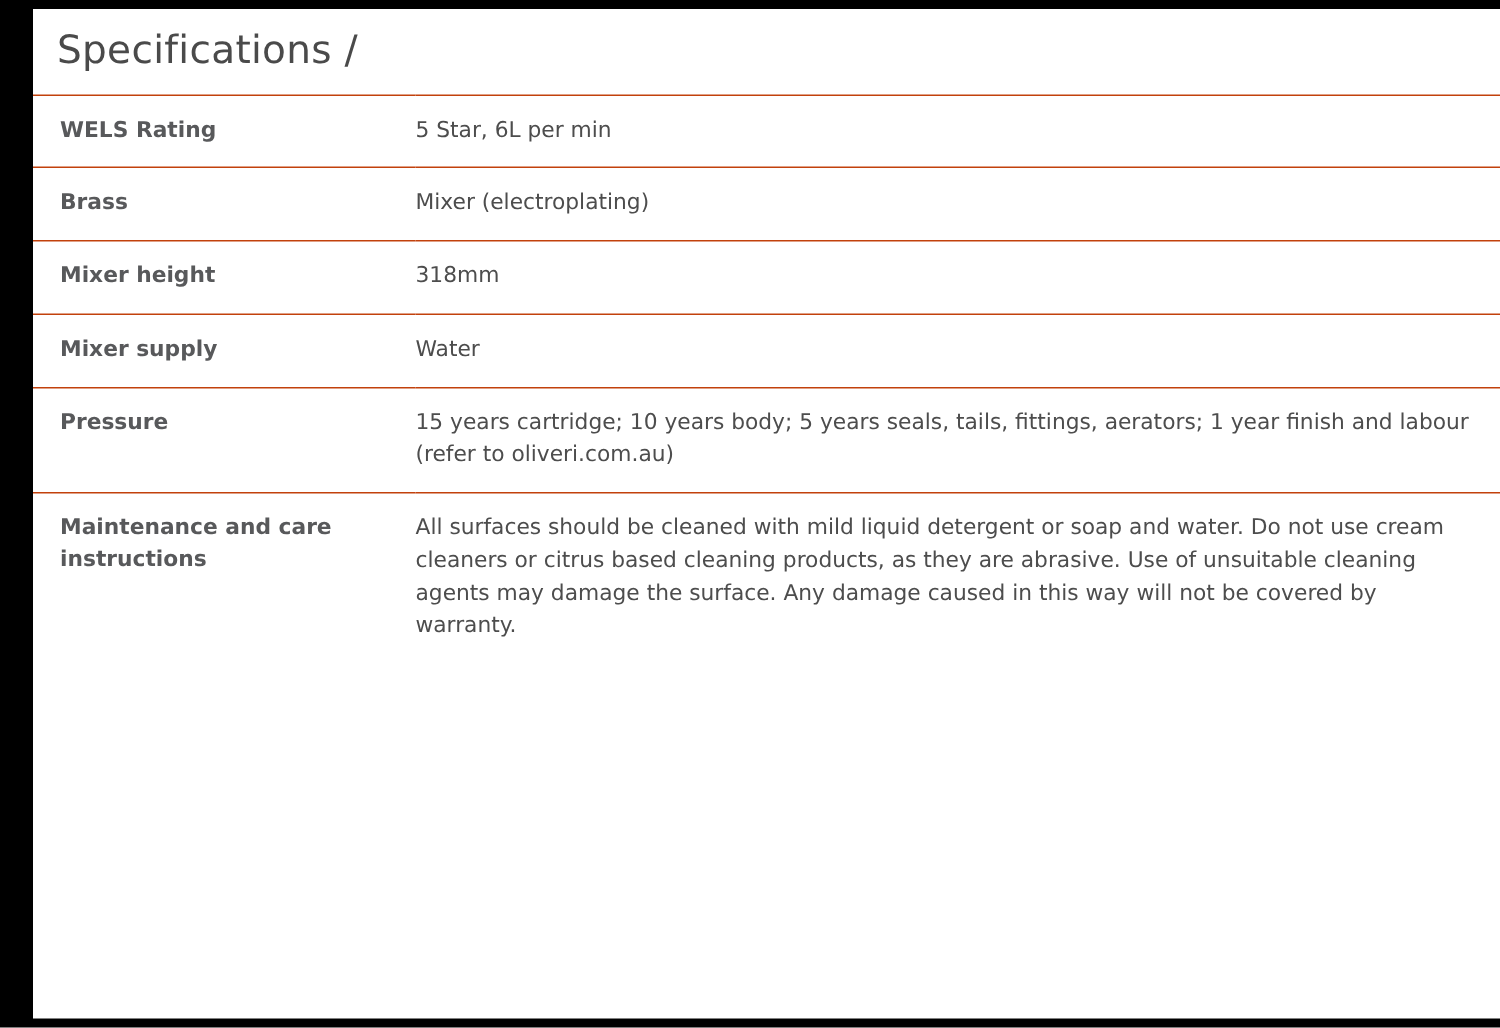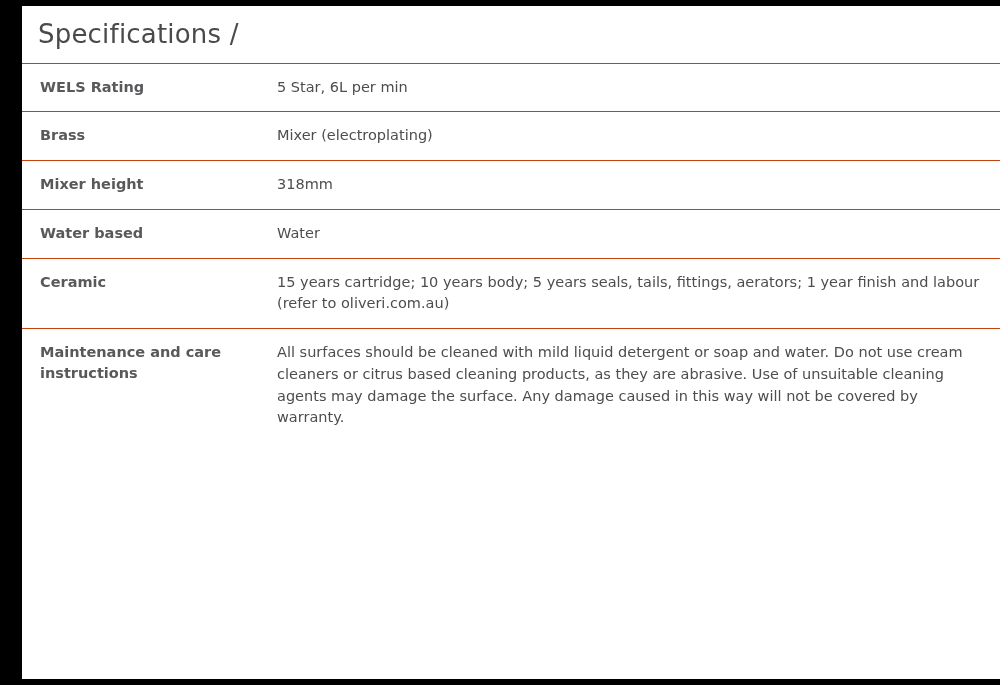--- a/index.html
+++ b/index.html
@@ -87,26 +87,26 @@
 
 
 
 
       <tr>
         <th>Mixer height</th>
         <td>318mm</td>
       </tr>
 
       <tr>
-        <th>Water based</th>
+        <th>Mixer supply</th>
         <td>Water</td>
       </tr>
 
       <tr>
-        <th>Ceramic</th>
+        <th>Pressure</th>
         <td>15 years cartridge; 10 years body; 5 years seals, tails, fittings, aerators; 1 year finish and labour (refer to oliveri.com.au)</td>
       </tr>
 
       <tr>
         <th>Maintenance and care instructions</th>
         <td>All surfaces should be cleaned with mild liquid detergent or soap and water. Do not use cream cleaners or citrus based cleaning products, as they are abrasive. Use of unsuitable cleaning agents may damage the surface. Any damage caused in this way will not be covered by warranty.</td>
       </tr>
 
     </tbody>
   </table>

